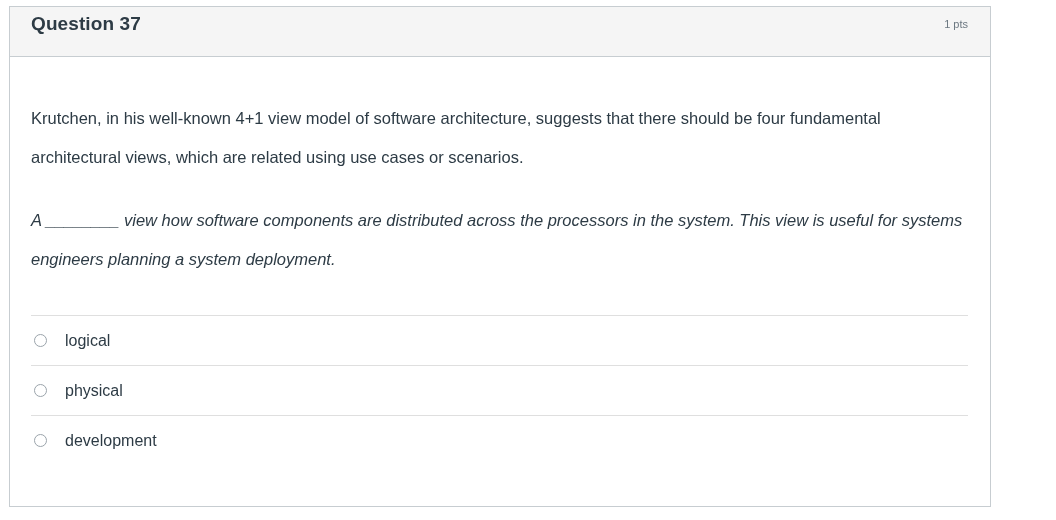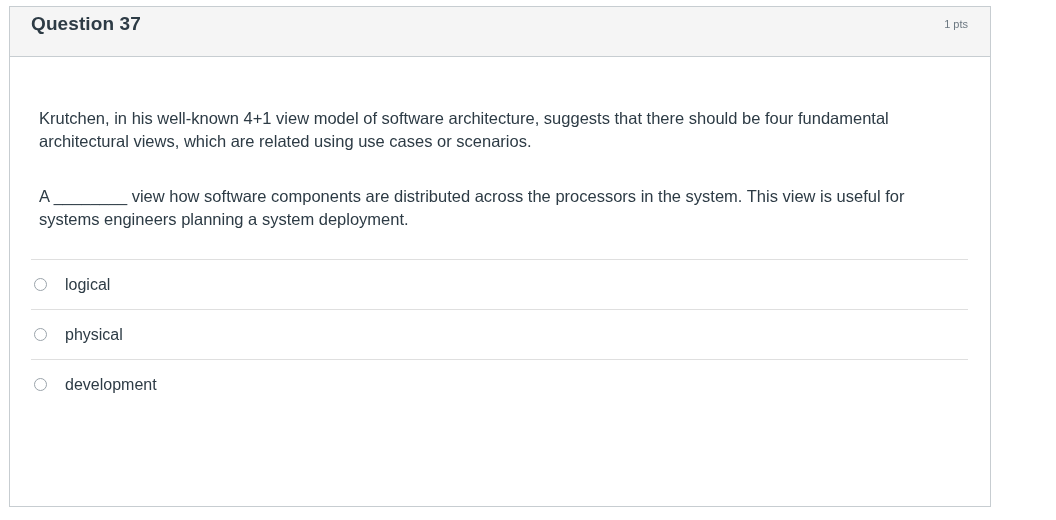--- a/index.html
+++ b/index.html
@@ -47,34 +47,35 @@
   }
 
   .card-body {
     padding: 0 22px 0 21px;
     box-sizing: border-box;
   }
 
   .question-text {
     color: #2d3b45;
     font-size: 16.5px;
-    line-height: 23px;
-    margin: 8px;
+    line-height: 39px;
+    margin: 0;
   }
 
   #question-paragraph-1 {
     padding-top: 42px;
   }
 
   #question-paragraph-2 {
     padding-top: 24px;
+    font-style: italic;
   }
 
   .answers {
-    margin-top: 28px;
+    margin-top: 36px;
   }
 
   .answer-row {
     display: flex;
     align-items: center;
     height: 50px;
     border-top: 1px solid #dfdfdf;
     padding-left: 1px;
     box-sizing: border-box;
   }

